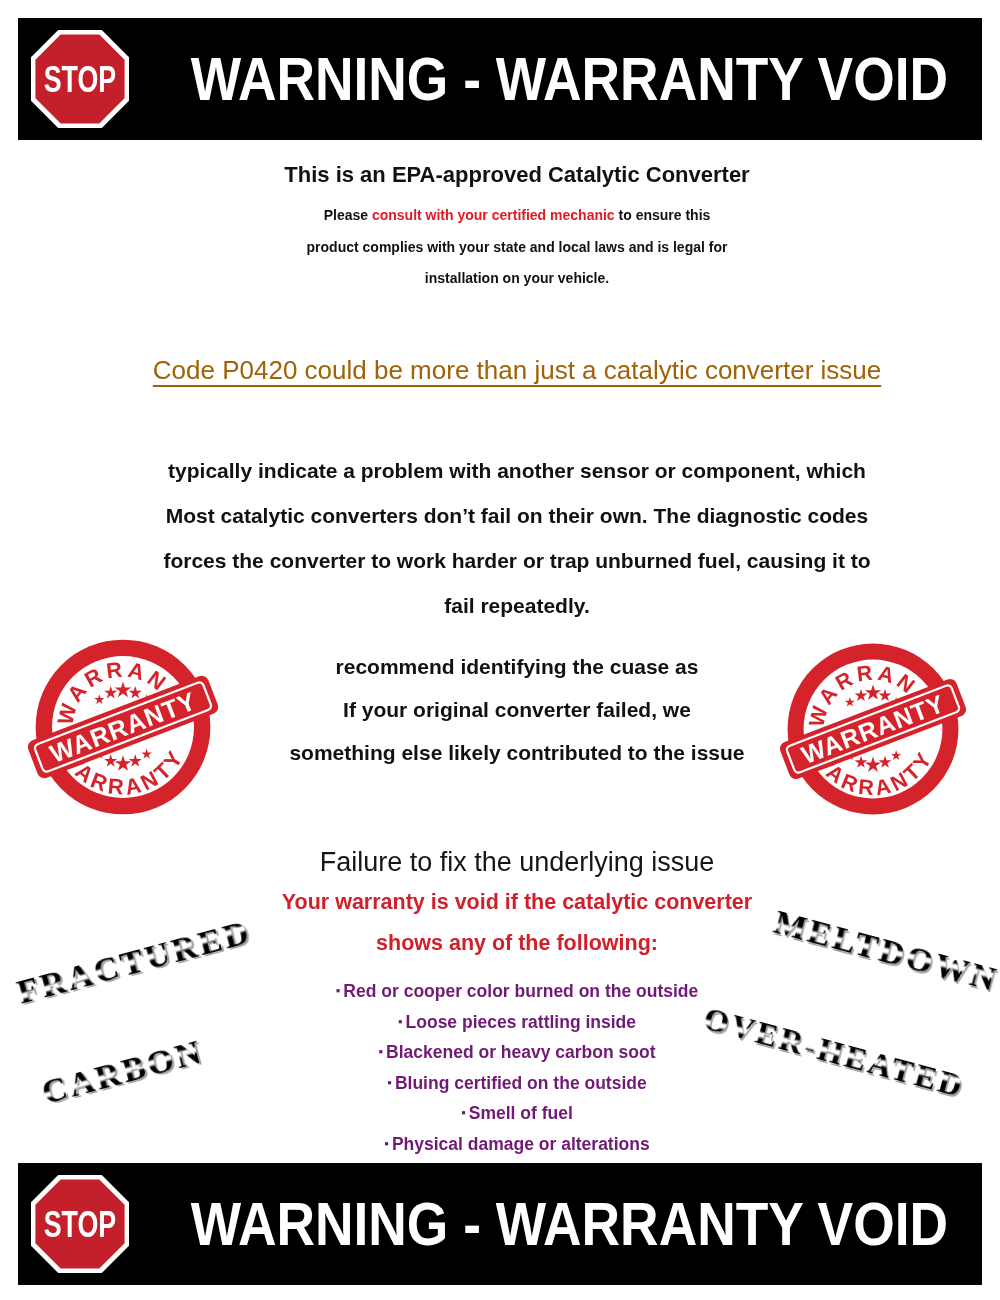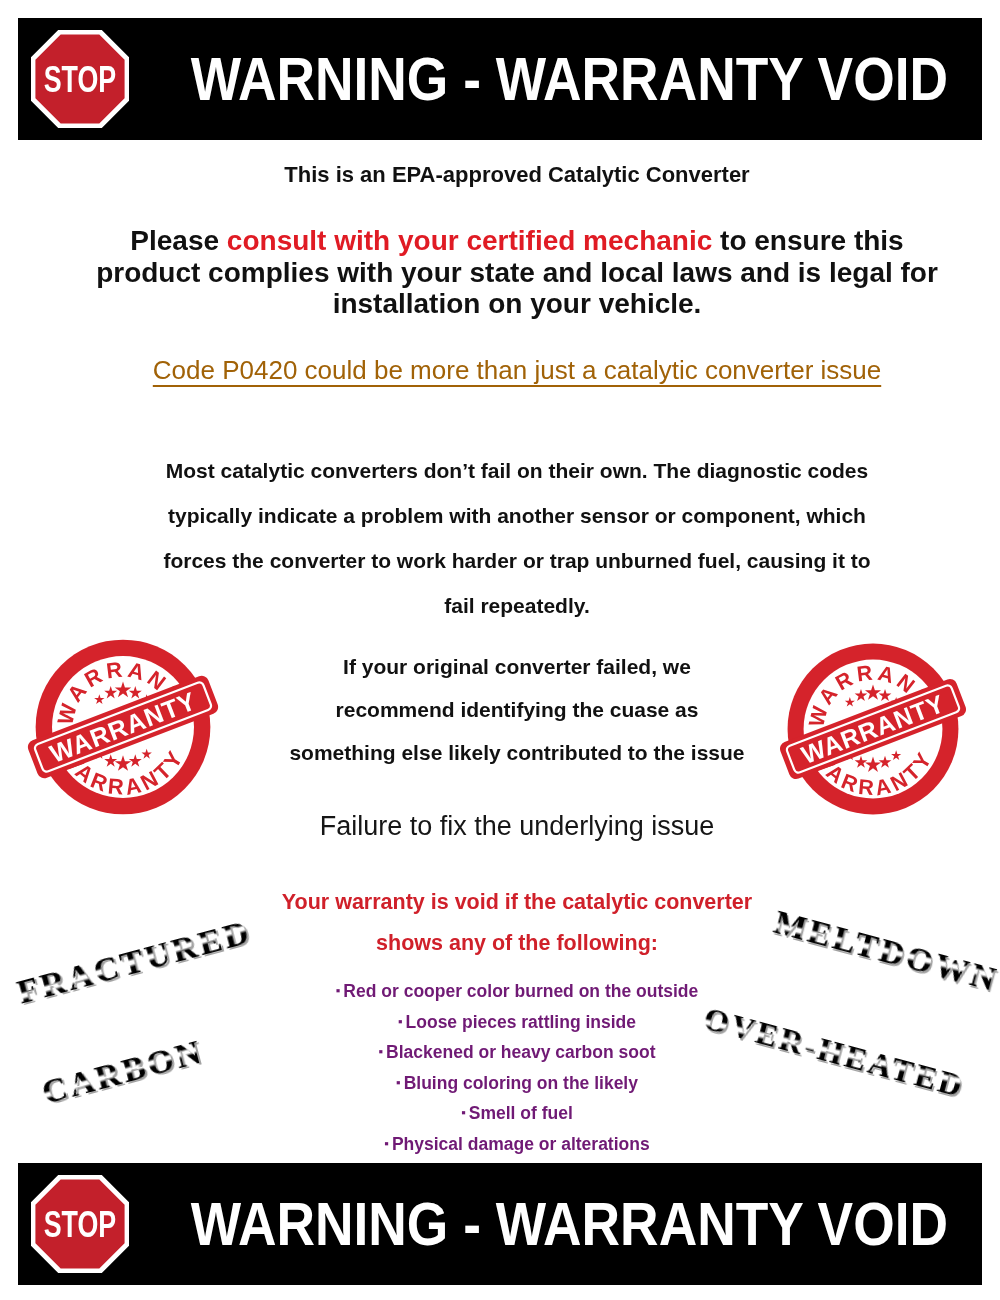--- a/index.html
+++ b/index.html
@@ -32,33 +32,33 @@
     font-size: 62px; font-weight: bold; line-height: 1;
     white-space: nowrap;
   }
   .banner-title .squeeze { display: inline-block; transform: scaleX(0.86); transform-origin: center; letter-spacing: 0px; }
 
   
   .centered { position: absolute; left: 0; width: 1000px; text-align: center; color: #111; padding-left: 34px; }
 
   .intro-heading { top: 162px; font-size: 22px; font-weight: bold; }
 
-  .notice { top: 225px; font-size: 28px; font-weight: bold; line-height: 31.5px; }
+  .notice { top: 200px; font-size: 14px; font-weight: bold; line-height: 31.5px; }
   .notice .hl { color: #e01b24; }
 
   .headline {
     top: 355px; font-size: 26px; font-weight: normal; color: #a16207;
     text-decoration: underline; text-underline-offset: 6px; text-decoration-thickness: 2px;
   }
 
   .diagnosis { top: 448px; font-size: 21px; font-weight: bold; line-height: 45px; }
 
   .recommendation { top: 645px; font-size: 21px; font-weight: bold; line-height: 43px; }
 
-  .failure { top: 806px; font-size: 27px; font-weight: normal; line-height: 40px; color: #161616; }
+  .failure { top: 842px; font-size: 27px; font-weight: normal; line-height: 40px; color: #161616; }
 
   .void-heading { top: 882px; font-size: 21.5px; font-weight: bold; line-height: 41px; color: #d0202a; }
 
   .void-list { top: 976px; font-size: 17.5px; font-weight: bold; line-height: 29.5px; color: #701a75; }
   .void-item::before { content: "▪"; font-size: 13px; vertical-align: 2px; padding-right: 3px; }
 
   
   .stamp { position: absolute; }
   .stamp.left  { left: 32px;  top: 636px; width: 182px; height: 182px; }
   .stamp.right { left: 784px; top: 640px; width: 178px; height: 178px; }
@@ -138,22 +138,22 @@
 
 <div class="centered notice">
   <div><span>Please </span><span class="hl">consult with your certified mechanic</span><span> to ensure this</span></div>
   <div>product complies with your state and local laws and is legal for</div>
   <div>installation on your vehicle.</div>
 </div>
 
 <div class="centered headline">Code P0420 could be more than just a catalytic converter issue</div>
 
 <div class="centered diagnosis">
+  <div>typically indicate a problem with another sensor or component, which</div>
   <div>Most catalytic converters don’t fail on their own. The diagnostic codes</div>
-  <div>typically indicate a problem with another sensor or component, which</div>
   <div>forces the converter to work harder or trap unburned fuel, causing it to</div>
   <div>fail repeatedly.</div>
 </div>
 
 <div class="stamp left">
   <svg viewBox="0 0 200 200">
     <use href="#warrantyStamp"></use>
     <text class="stamp-curved" text-anchor="middle"><textPath href="#arcTop" startOffset="50%">WARRANTY</textPath></text>
     <text class="stamp-curved" text-anchor="middle"><textPath href="#arcBot" startOffset="50%">WARRANTY</textPath></text>
     <g transform="rotate(-21 100 100)">
@@ -171,39 +171,39 @@
     <text class="stamp-curved" text-anchor="middle"><textPath href="#arcBot" startOffset="50%">WARRANTY</textPath></text>
     <g transform="rotate(-21 100 100)">
       <rect x="-6" y="78" width="212" height="44" rx="8" fill="#d5232b"></rect>
       <rect x="1" y="84" width="198" height="32" rx="5" fill="none" stroke="#ffffff" stroke-width="2.5"></rect>
       <text class="stamp-banner-text" x="100" y="110" text-anchor="middle">WARRANTY</text>
     </g>
   </svg>
 </div>
 
 <div class="centered recommendation">
+  <div>recommend identifying the cuase as</div>
   <div>If your original converter failed, we</div>
-  <div>recommend identifying the cuase as</div>
   <div>something else likely contributed to the issue</div>
 </div>
 
 <div class="centered failure">
   <div>Failure to fix the underlying issue</div>
 </div>
 
 <div class="centered void-heading">
   <div>Your warranty is void if the catalytic converter</div>
   <div>shows any of the following:</div>
 </div>
 
 <div class="centered void-list">
   <div class="void-item">Red or cooper color burned on the outside</div>
   <div class="void-item">Loose pieces rattling inside</div>
   <div class="void-item">Blackened or heavy carbon soot</div>
-  <div class="void-item">Bluing coloring on the likely</div>
+  <div class="void-item">Bluing certified on the outside</div>
   <div class="void-item">Smell of fuel</div>
   <div class="void-item">Physical damage or alterations</div>
 </div>
 
 <div class="engraved word-fractured">FRACTURED</div>
 <div class="engraved word-carbon">CARBON</div>
 <div class="engraved word-meltdown">MELTDOWN</div>
 <div class="engraved word-overheated">OVER-HEATED</div>
 
 <div class="banner bottom">

